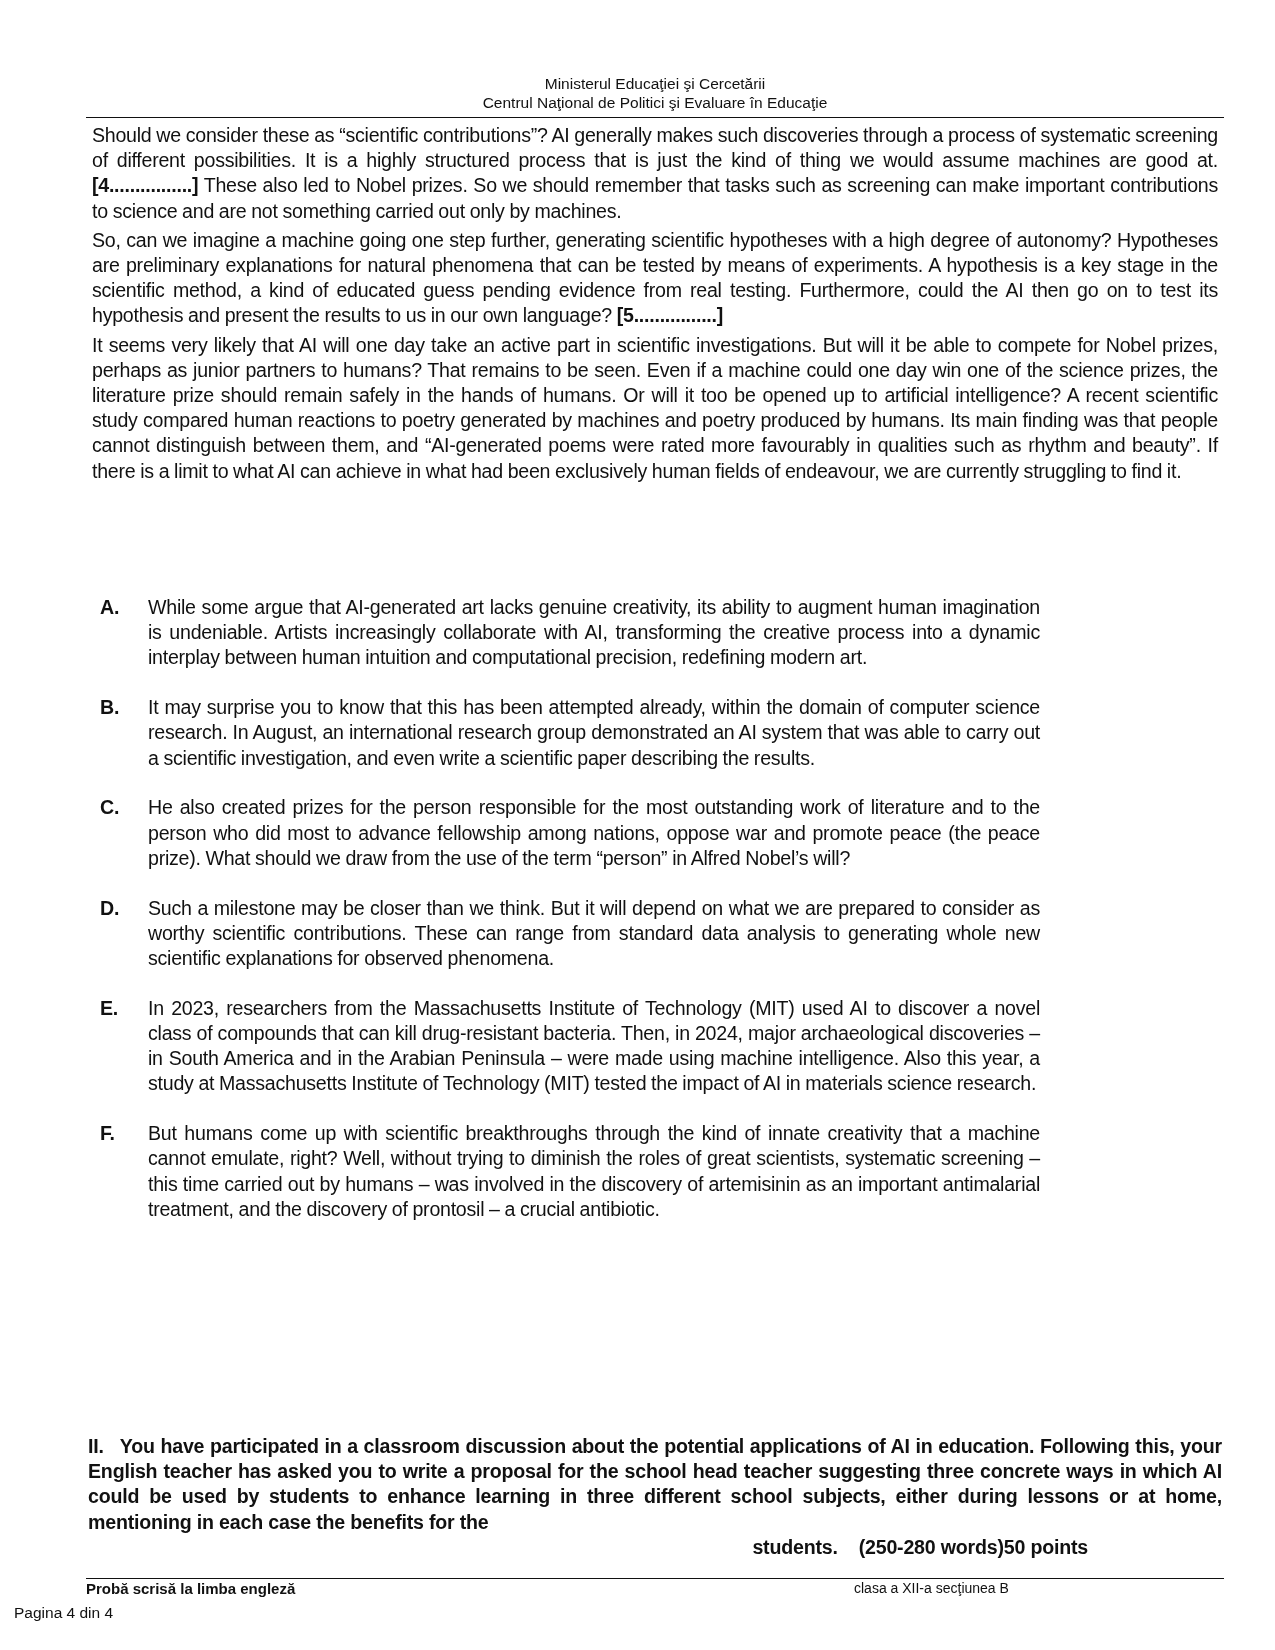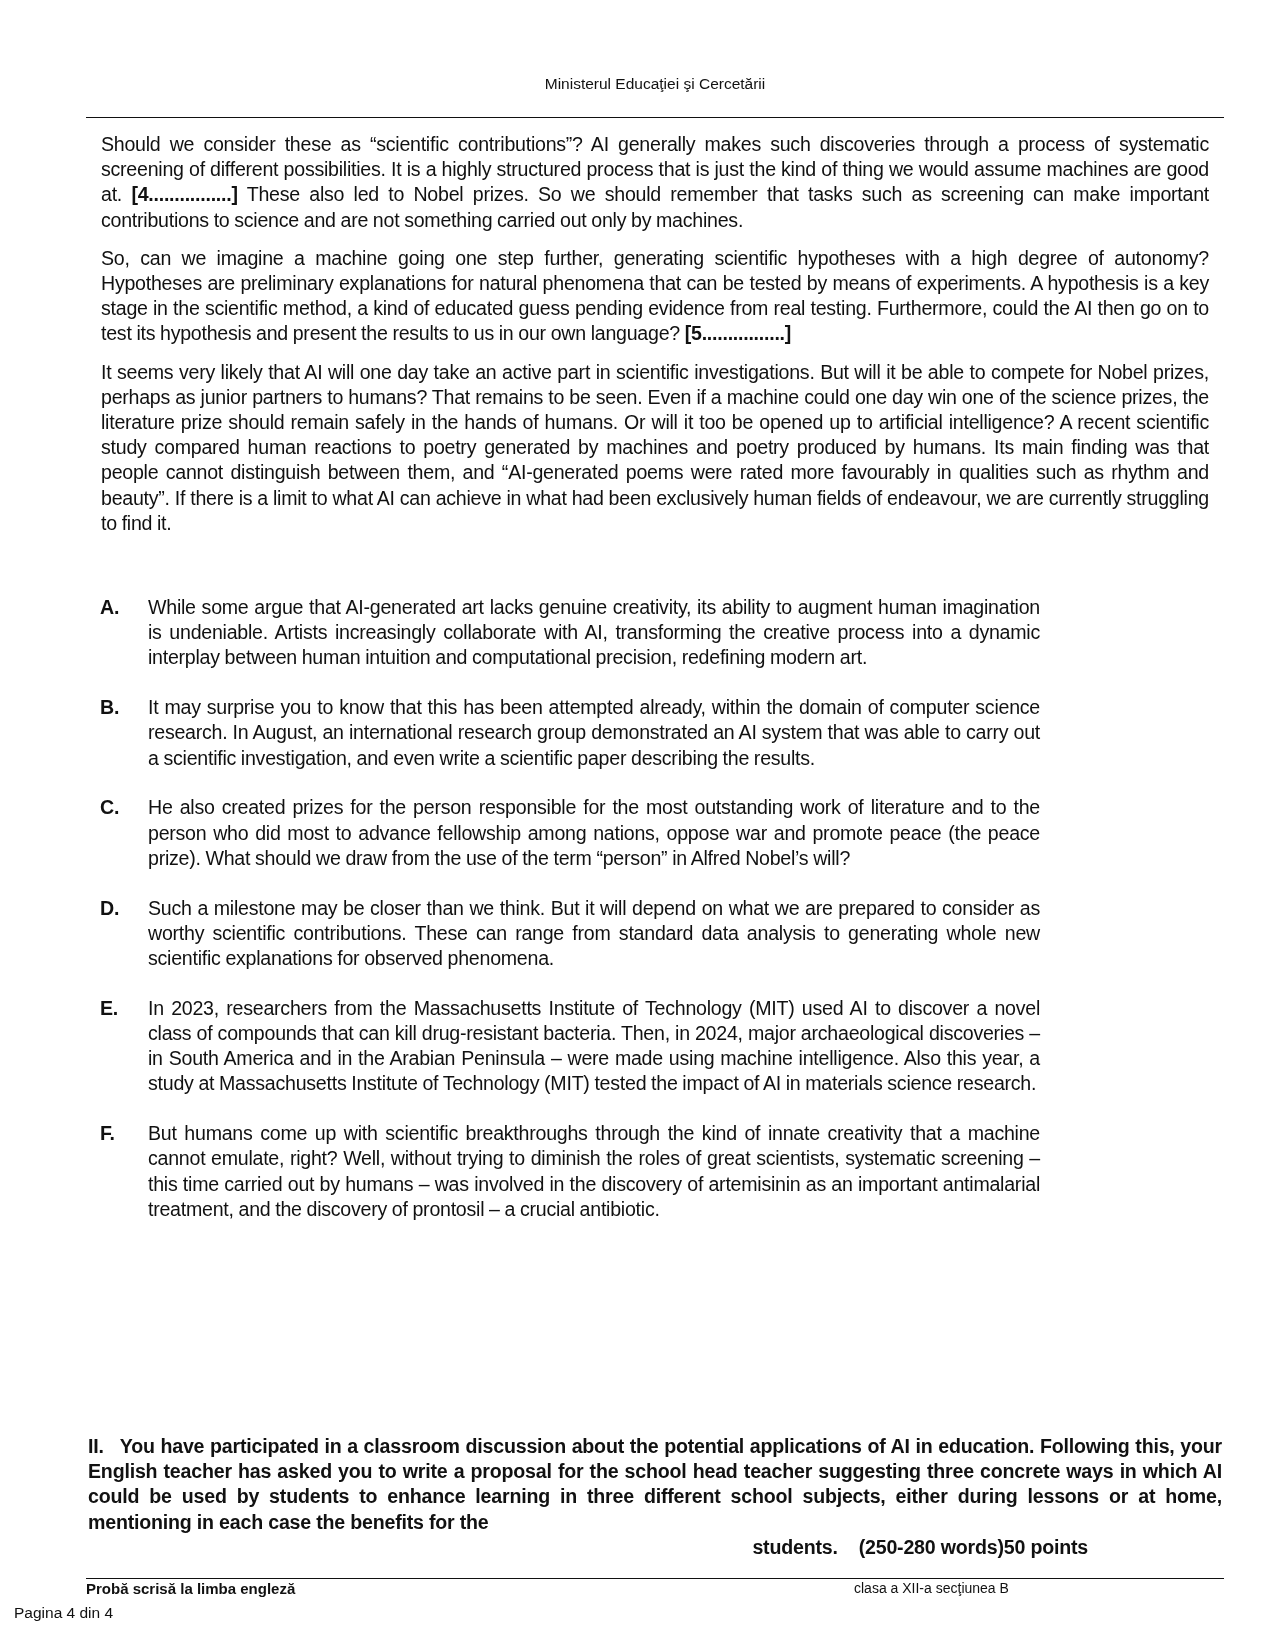--- a/index.html
+++ b/index.html
@@ -6,21 +6,21 @@
   body { width: 1275px; height: 1650px; position: relative; overflow: hidden;
          font-family: "Liberation Sans", sans-serif; color: #111; }
   .page { position: absolute; left: 14px; top: 0; width: 1275px; height: 1650px; }
   .header { position: absolute; left: 72px; top: 74px; width: 1138px; text-align: center;
             font-size: 15.5px; line-height: 19px; }
   .header-rule { position: absolute; left: 72px; top: 117px; width: 1138px; height: 0;
                  border-top: 1.3px solid #111; }
   .body-text { position: absolute; left: 74px; top: 119px; width: 1134px;
                font-size: 19.6px; line-height: 25.2px; text-align: justify;
                letter-spacing: -0.25px; word-spacing: -0.4px; }
-  .body-text p { margin: 13px; }
+  .body-text p { margin: 4px; }
   .gap { font-weight: bold; }
   .options { position: absolute; left: 86px; top: 595px; width: 940px; }
   .option { display: flex; margin-bottom: 24.6px; font-size: 19.6px; line-height: 25.2px;
             letter-spacing: -0.25px; word-spacing: -0.4px; }
   .option-letter { width: 48px; flex: 0 0 48px; font-weight: bold; }
   .option-text { flex: 1; text-align: justify; }
   .task { position: absolute; left: 74px; top: 1434px; width: 1134px;
           font-size: 19.6px; line-height: 25.2px; font-weight: bold; text-align: justify;
           letter-spacing: -0.2px; }
   .task-num { margin-right: 16px; }
@@ -32,20 +32,21 @@
   .footer-page { position: absolute; left: 0; width: 1275px; top: 1604px; 
                  font-size: 15.5px; }
 </style>
 </head>
 <body>
 
 <div class="page">
 
   <div class="header">
     <div>Ministerul Educaţiei şi Cercetării</div>
+    <div>Centrul Naţional de Politici şi Evaluare în Educaţie</div>
   </div>
   <div class="header-rule"></div>
 
   <div class="body-text">
     <p><span>Should we consider these as “scientific contributions”? AI generally makes such discoveries through a process of systematic screening of different possibilities. It is a highly structured process that is just the kind of thing we would assume machines are good at. </span><span class="gap">[4................]</span><span> These also led to Nobel prizes. So we should remember that tasks such as screening can make important contributions to science and are not something carried out only by machines.</span></p>
     <p><span>So, can we imagine a machine going one step further, generating scientific hypotheses with a high degree of autonomy? Hypotheses are preliminary explanations for natural phenomena that can be tested by means of experiments. A hypothesis is a key stage in the scientific method, a kind of educated guess pending evidence from real testing. Furthermore, could the AI then go on to test its hypothesis and present the results to us in our own language? </span><span class="gap">[5................]</span></p>
     <p>It seems very likely that AI will one day take an active part in scientific investigations. But will it be able to compete for Nobel prizes, perhaps as junior partners to humans? That remains to be seen. Even if a machine could one day win one of the science prizes, the literature prize should remain safely in the hands of humans. Or will it too be opened up to artificial intelligence? A recent scientific study compared human reactions to poetry generated by machines and poetry produced by humans. Its main finding was that people cannot distinguish between them, and “AI-generated poems were rated more favourably in qualities such as rhythm and beauty”. If there is a limit to what AI can achieve in what had been exclusively human fields of endeavour, we are currently struggling to find it.</p>
   </div>
 
   <div class="options">

